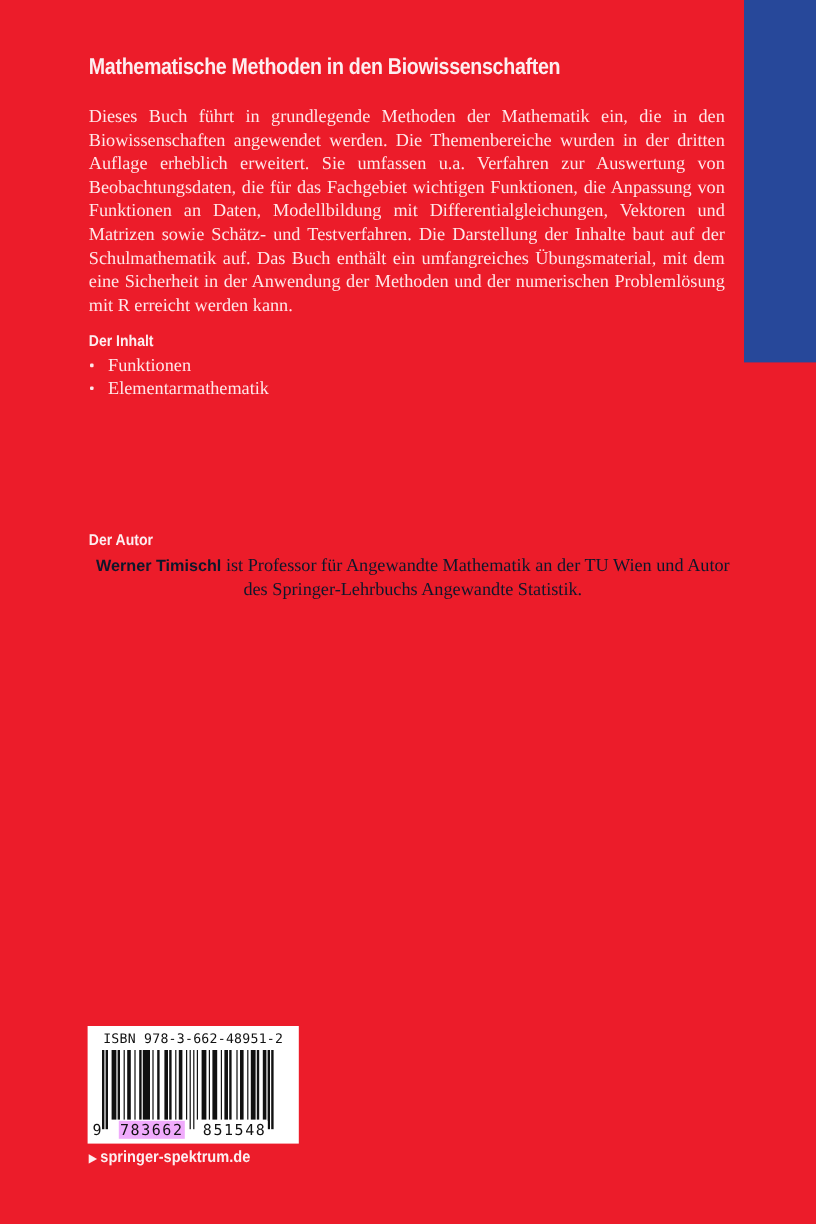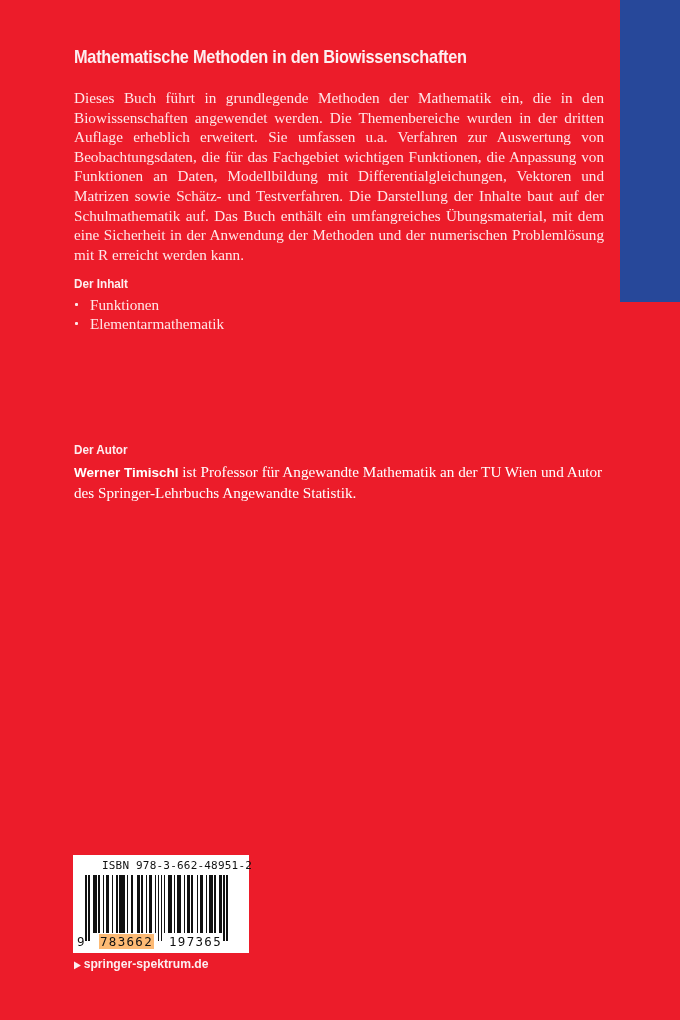--- a/index.html
+++ b/index.html
@@ -38,49 +38,49 @@
     margin: 0; padding: 0; list-style: none;
     font-size: 15.2px; line-height: 19.2px; color: #ffe6e8;
   }
   .contents li { position: relative; padding-left: 16px; }
   .contents li .bullet {
     position: absolute; left: 1px; top: 8px; width: 3px; height: 3px;
     background: #ffe6e8; border-radius: 1px;
   }
   .author {
     position: absolute; left: 74px; top: 462px; width: 540px;
-    font-size: 15.2px; line-height: 19.6px; color: #ffffff;
+    font-size: 15.2px; line-height: 19.6px; color: #0f172a; text-align: center;
   }
   .author .name {
     font-family: "Liberation Sans", "DejaVu Sans", sans-serif;
     font-weight: bold; font-size: 13.5px;
   }
   .barcode-box {
     position: absolute; left: 73px; top: 855px; width: 176px; height: 98px;
     background: #ffffff;
   }
   .isbn-text {
-    position: absolute; left: 16px; top: 4px; width: 176px; text-align: center;
+    position: absolute; left: 0; top: 4px; width: 176px; text-align: center;
     font-family: "DejaVu Sans Mono", "Liberation Mono", monospace;
     font-size: 11px; color: #111; letter-spacing: 0.2px;
   }
   .bars {
     position: absolute; left: 12px; top: 20px; width: 154px; height: 62px;
     display: flex; align-items: flex-start;
   }
   .bars span { display: block; background: #111; height: 58px; }
   .bars span.gap { background: transparent; }
   .bars span.long { height: 66px; }
   .ean {
     position: absolute; left: 4px; top: 79px; width: 170px;
     font-family: "DejaVu Sans Mono", "Liberation Mono", monospace;
     font-size: 12.5px; color: #111; white-space: nowrap;
   }
   .ean .first { position: absolute; left: 0; }
-  .ean .g1 { position: absolute; left: 22px; letter-spacing: 1.3px; background: #fdba74; padding: 0 1px; text-align: center; }
+  .ean .g1 { position: absolute; left: 22px; letter-spacing: 1.3px; background: #f0abfc; padding: 0 1px; text-align: center; }
   .ean .g2 { position: absolute; left: 91px; letter-spacing: 1.3px; background: #fff; padding: 0 1px; }
   .website {
     position: absolute; left: 74px; top: 956px;
     font-family: "Liberation Sans", "DejaVu Sans", sans-serif;
     font-weight: bold; font-size: 13.5px; color: #fdeef0;
     transform: scaleX(0.9); transform-origin: left top; white-space: nowrap;
   }
   .website .arrow { font-size: 10px; margin-right: 3px; }
 </style>
 </head>
@@ -166,17 +166,17 @@
     <span class="gap" style="width:3px"></span>
       <span style="width:3px"></span>
       <span class="gap" style="width:1.5px"></span>
       <span class="long" style="width:1.5px"></span>
     <span class="gap" style="width:1.5px"></span>
       <span class="long" style="width:1.5px"></span>
   </div>
   <div class="ean">
     <span class="first">9</span>
     <span class="g1">783662</span>
-    <span class="g2">197365</span>
+    <span class="g2">851548</span>
   </div>
 </div>
 
 <div class="website"><span class="arrow">▶</span><span>springer-spektrum.de</span></div>
 
 </body></html>

